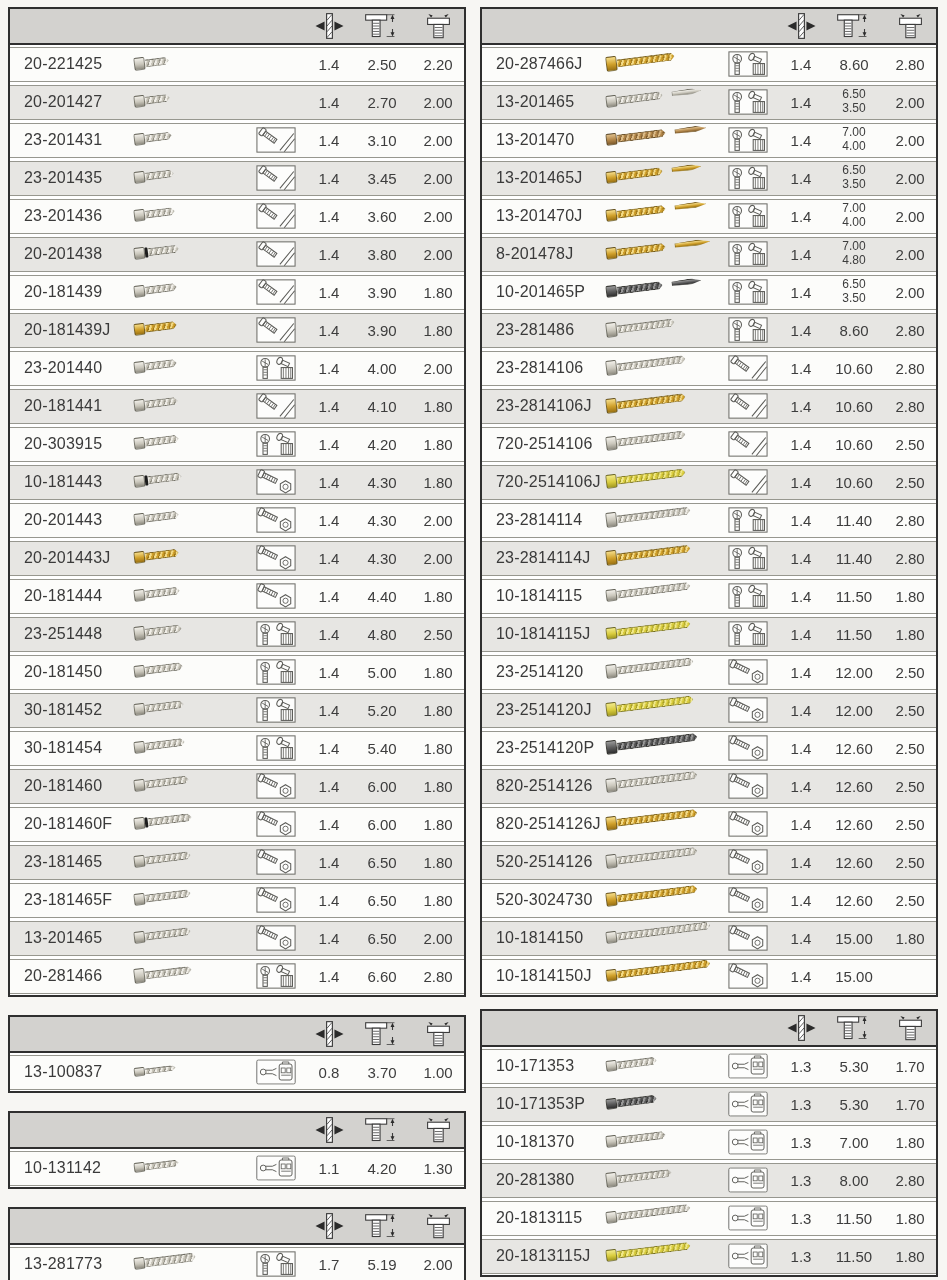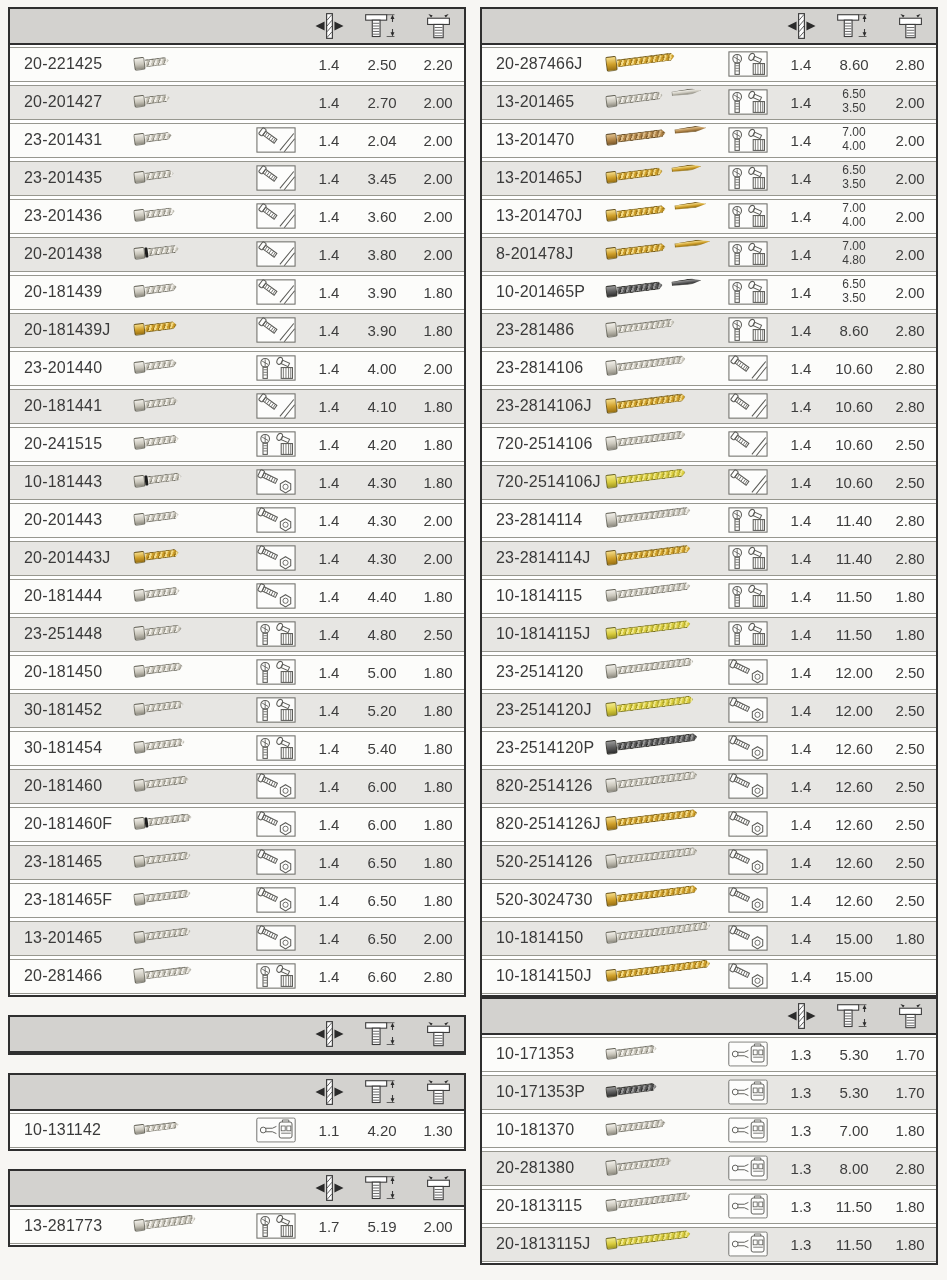--- a/index.html
+++ b/index.html
@@ -1,21 +1,21 @@
 <!DOCTYPE html>
 <html><head>
 <meta charset="utf-8">
 <style>
   html,body{margin:0;padding:0}
   body{width:947px;height:1280px;background:#f7f6f3;font-family:"Liberation Sans",sans-serif;color:#3d3d3d;overflow:hidden}
   .page{padding:7px 8px;display:grid;grid-template-columns:458px 458px;column-gap:14px;align-content:start}
   .col{display:flex;flex-direction:column;min-width:0}
   .tbl{border:2px solid #2f2f2f;background:#fca5a5}
   .col-left .tbl + .tbl{margin-top:18px}
-  .col-right .tbl + .tbl{}
+  .col-right .tbl + .tbl{margin-top:12px}
   .thead{height:34px;background:#d3d2cf;display:flex;align-items:center;border-bottom:2px solid #2f2f2f}
   .tbody{display:flex;flex-direction:column;background:#fff}
   .row{display:flex;align-items:center;height:33px;margin:1.5px 0;border-top:1px solid #97978f;border-bottom:1px solid #97978f}
   .row.base{background:#fcfcfa}
   .row.alt{background:#e7e6e3}
   .cell{display:flex;align-items:center;justify-content:center;box-sizing:border-box}
   .cell-part{width:114px;justify-content:flex-start;padding-left:14px;font-size:16px;letter-spacing:.2px;color:#3a3a3a;white-space:nowrap}
   .cell-screw{width:120px;justify-content:flex-start}
   .cell-icon{width:64px}
   .cell-d{width:42px;font-size:15px}
@@ -160,21 +160,21 @@
                 <div class="head" style="width: 9px; height: 10px; background: linear-gradient(rgb(242, 240, 234), rgb(201, 198, 187) 55%, rgb(142, 139, 128));"></div>
                 <div class="shank" style="width: 26px; height: 6px; background: repeating-linear-gradient(112deg, rgb(242, 240, 234) 0px, rgb(242, 240, 234) 2px, rgb(201, 198, 187) 2px, rgb(201, 198, 187) 4px, rgb(142, 139, 128) 4px, rgb(142, 139, 128) 5px);"></div>
               </div>
     </div>
     <div class="cell cell-icon">
               <svg viewBox="0 0 46 30" class="ricon">
                 <use href="#sym-plate"></use>
               </svg>
             </div>
     <div class="cell cell-d">1.4</div>
-    <div class="cell cell-len">2.04</div>
+    <div class="cell cell-len">3.10</div>
     <div class="cell cell-head">2.00</div>
   </div>
           <div class="row alt">
     <div class="cell cell-part">23-201435</div>
     <div class="cell cell-screw">
       <div class="screw">
                 <div class="head" style="width: 9px; height: 10px; background: linear-gradient(rgb(242, 240, 234), rgb(201, 198, 187) 55%, rgb(142, 139, 128));"></div>
                 <div class="shank" style="width: 28px; height: 6px; background: repeating-linear-gradient(112deg, rgb(242, 240, 234) 0px, rgb(242, 240, 234) 2px, rgb(201, 198, 187) 2px, rgb(201, 198, 187) 4px, rgb(142, 139, 128) 4px, rgb(142, 139, 128) 5px);"></div>
               </div>
     </div>
@@ -284,21 +284,21 @@
     <div class="cell cell-icon">
               <svg viewBox="0 0 46 30" class="ricon">
                 <use href="#sym-plate"></use>
               </svg>
             </div>
     <div class="cell cell-d">1.4</div>
     <div class="cell cell-len">4.10</div>
     <div class="cell cell-head">1.80</div>
   </div>
           <div class="row base">
-    <div class="cell cell-part">20-241515</div>
+    <div class="cell cell-part">20-303915</div>
     <div class="cell cell-screw">
       <div class="screw">
                 <div class="head" style="width: 9px; height: 10px; background: linear-gradient(rgb(242, 240, 234), rgb(201, 198, 187) 55%, rgb(142, 139, 128));"></div>
                 <div class="shank" style="width: 33px; height: 6px; background: repeating-linear-gradient(112deg, rgb(242, 240, 234) 0px, rgb(242, 240, 234) 2px, rgb(201, 198, 187) 2px, rgb(201, 198, 187) 4px, rgb(142, 139, 128) 4px, rgb(142, 139, 128) 5px);"></div>
               </div>
     </div>
     <div class="cell cell-icon">
               <svg viewBox="0 0 46 30" class="ricon">
                 <use href="#sym-block"></use>
               </svg>
@@ -561,20 +561,39 @@
         <svg class="hicon" viewBox="0 0 46 36" width="36" height="28">
               <use href="#sym-length"></use>
             </svg>
       </div>
       <div class="cell cell-head">
         <svg class="hicon" viewBox="0 0 34 36" width="27" height="28">
               <use href="#sym-head"></use>
             </svg>
       </div>
     </div>
+    <div class="tbody">
+          <div class="row base">
+    <div class="cell cell-part">13-100837</div>
+    <div class="cell cell-screw">
+      <div class="screw">
+                <div class="head" style="width: 9px; height: 7px; background: linear-gradient(rgb(242, 240, 234), rgb(201, 198, 187) 55%, rgb(142, 139, 128));"></div>
+                <div class="shank" style="width: 30px; height: 4px; background: repeating-linear-gradient(112deg, rgb(242, 240, 234) 0px, rgb(242, 240, 234) 2px, rgb(201, 198, 187) 2px, rgb(201, 198, 187) 4px, rgb(142, 139, 128) 4px, rgb(142, 139, 128) 5px);"></div>
+              </div>
+    </div>
+    <div class="cell cell-icon">
+              <svg viewBox="0 0 50 32" class="ricon">
+                <use href="#sym-hinge"></use>
+              </svg>
+            </div>
+    <div class="cell cell-d">0.8</div>
+    <div class="cell cell-len">3.70</div>
+    <div class="cell cell-head">1.00</div>
+  </div>
+        </div>
   </div>
       <div class="tbl">
     <div class="thead">
       <div class="cell cell-spacer"></div>
       <div class="cell cell-d">
         <svg class="hicon" viewBox="0 0 40 34" width="33" height="28">
               <use href="#sym-diameter"></use>
             </svg>
       </div>
       <div class="cell cell-len">

